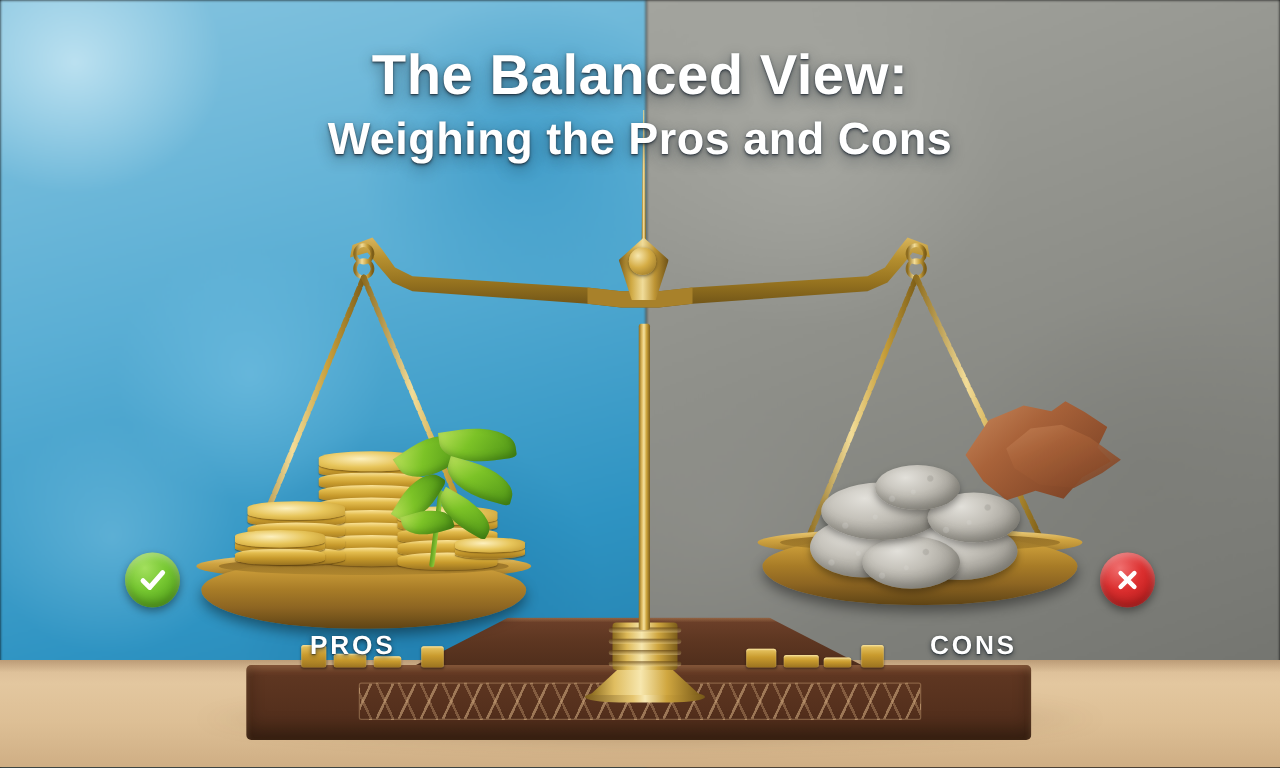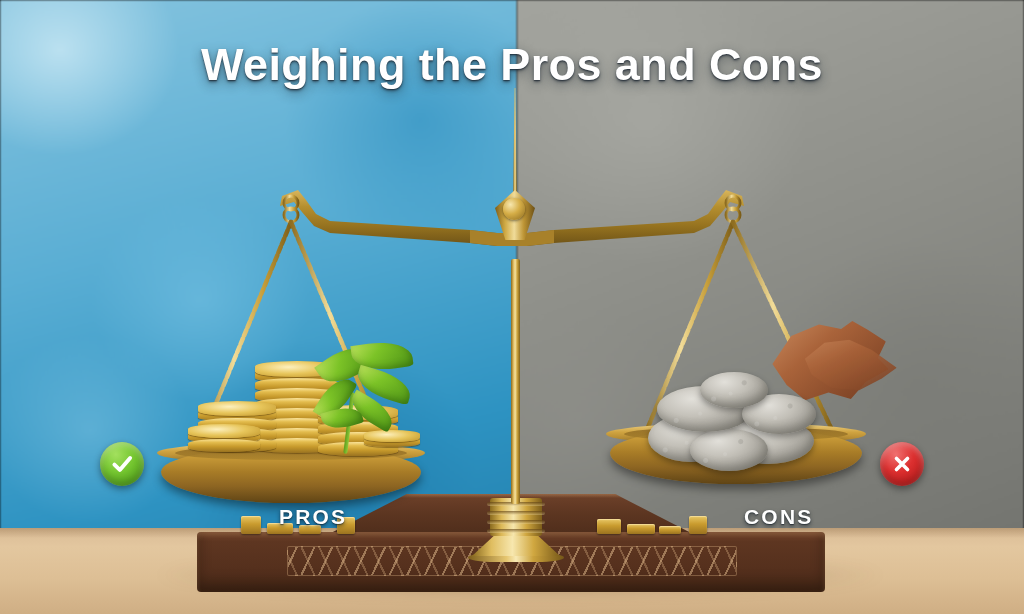--- a/index.html
+++ b/index.html
@@ -63,21 +63,21 @@
     font-weight:bold;
     letter-spacing:.4px;
     line-height:1.14;
     text-shadow:
       0 2px 3px rgba(25,35,45,.55),
       0 4px 12px rgba(20,30,40,.45),
       0 1px 1px rgba(30,40,50,.6);
   }
   .title-line { display:block; font-size:45px; }
   .title-line.l1 { font-size:45px; }
-  .title-line.l2 { font-size:45px; margin-top:5px; }
+  .title-line.l2 { font-size:36px; margin-top:5px; }
 
   
   #scale { position:absolute; left:0; top:0; width:100%; height:100%; z-index:20; }
 
   
   .base-wrap { position:absolute; left:197px; bottom:22px; width:628px; height:98px; }
   .base-top {
     position:absolute; left:128px; top:0; width:372px; height:42px;
     background:linear-gradient(180deg,#6e412a 0%,#5d3621 45%,#4e2d1b 100%);
     clip-path:polygon(22% 0%, 78% 0%, 100% 100%, 0% 100%);
@@ -236,34 +236,35 @@
   .badge.ok  { left:100px; top:442px; background:radial-gradient(circle at 36% 28%, #a3e05e 0%, #76c731 42%, #55a41d 78%, #3f8514 100%); }
   .badge.bad { left:880px; top:442px; background:radial-gradient(circle at 36% 28%, #f07070 0%, #dc2f2f 42%, #be1f1f 78%, #9c1616 100%); }
   .badge svg { display:block; }
 
   
   .pan-label {
     position:absolute; z-index:40;
     color:#fff; font-weight:bold; font-size:21px; letter-spacing:2.2px;
     text-shadow:0 2px 4px rgba(10,20,30,.60), 0 1px 1px rgba(10,20,30,.55);
   }
-  .pan-label.pros { left:248px; top:505px;margin-left:31px; }
+  .pan-label.pros { left:248px; top:505px; }
   .pan-label.cons { left:744px; top:505px; }
 </style>
 </head>
 <body>
 
 <div id="stage">
 
   <div class="bg-left"></div>
   <div class="bg-right"></div>
   <div class="table-surface"></div>
   <div class="table-shadow"></div>
 
   <div class="title-block">
+    <span class="title-line l1">The Balanced View:</span>
     <span class="title-line l2">Weighing the Pros and Cons</span>
   </div>
 
   <div id="scale">
 
     <div class="base-wrap">
       <div class="base-top"></div>
       <div class="base-slab">
         <div class="base-carve"></div>
       </div>

